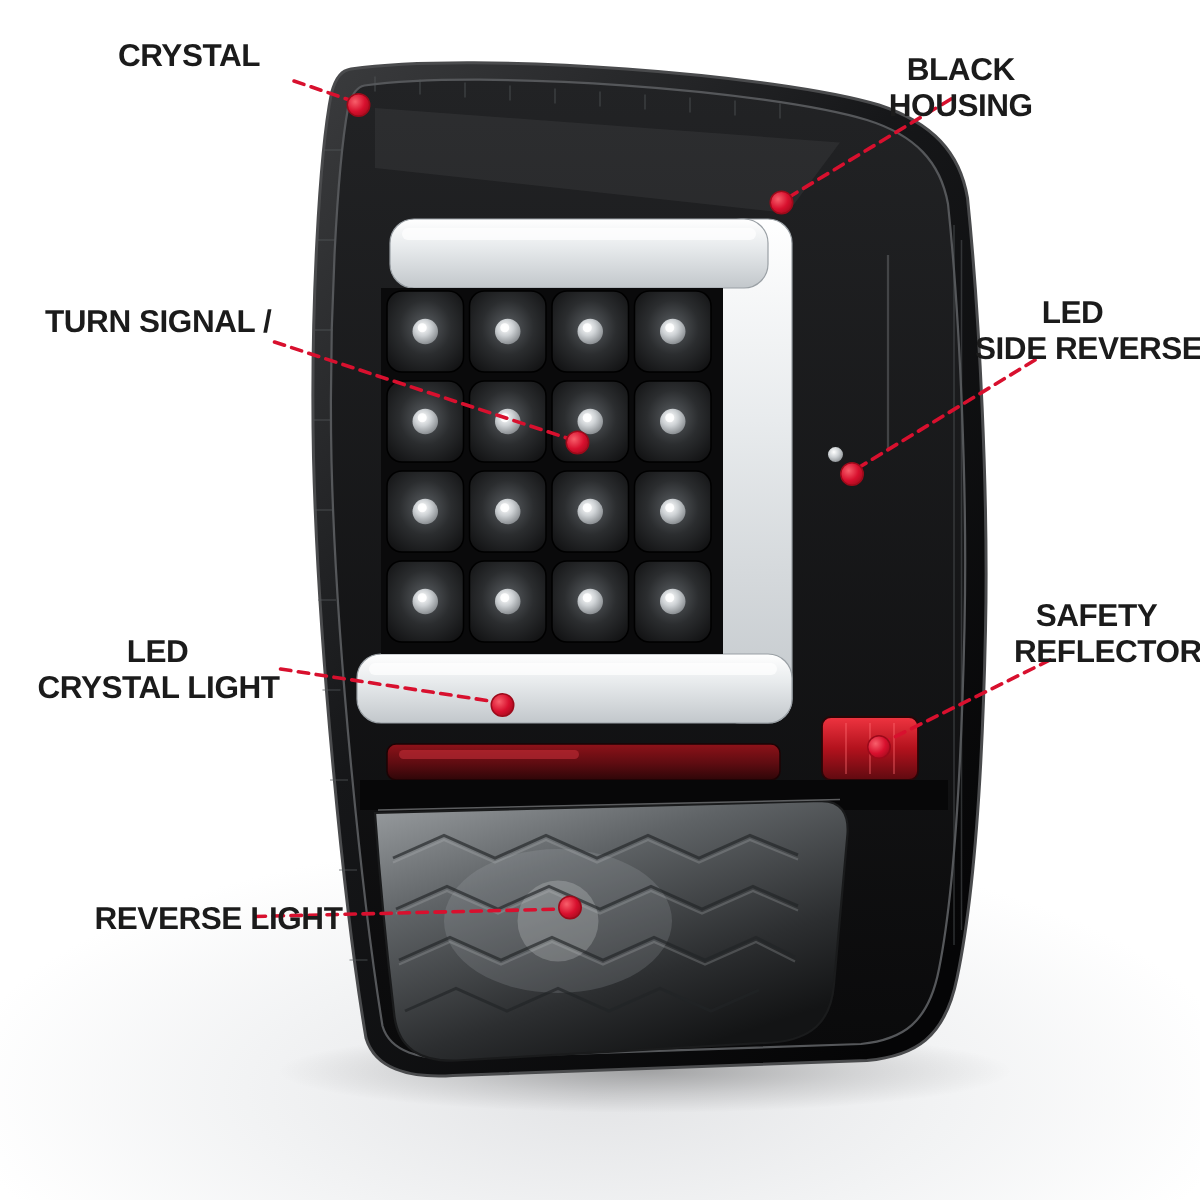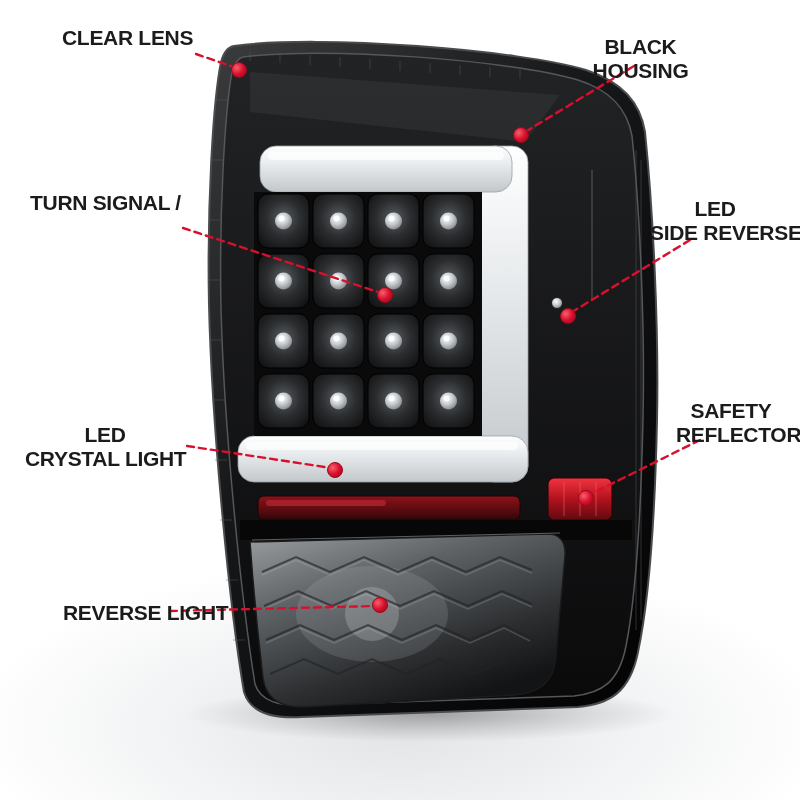--- a/index.html
+++ b/index.html
@@ -229,29 +229,29 @@
       <circle cx="521" cy="135" r="7.5" fill="url(#gDot)"></circle>
       <circle cx="385" cy="295" r="7.5" fill="url(#gDot)"></circle>
       <circle cx="568" cy="316" r="7.5" fill="url(#gDot)"></circle>
       <circle cx="335" cy="470" r="7.5" fill="url(#gDot)"></circle>
       <circle cx="586" cy="498" r="7.5" fill="url(#gDot)"></circle>
       <circle cx="380" cy="605" r="7.5" fill="url(#gDot)"></circle>
     </g>
   </svg>
 
   <div class="callout" style="left:62px; top:26px; width:128px;">
-    <div>CLEAR LENS</div>
+    <div>CRYSTAL</div>
   </div>
 
   <div class="callout" style="left:588px; top:35px; width:105px;">
     <div>BLACK</div>
     <div>HOUSING</div>
   </div>
 
-  <div class="callout" style="left:30px; top:191px; width:150px;">
+  <div class="callout" style="left:30px; top:203px; width:150px;">
     <div>TURN SIGNAL /</div>
   </div>
 
   <div class="callout" style="left:650px; top:197px; width:130px;">
     <div>LED</div>
     <div>SIDE REVERSE</div>
   </div>
 
   <div class="callout" style="left:25px; top:423px; width:160px;">
     <div>LED</div>

